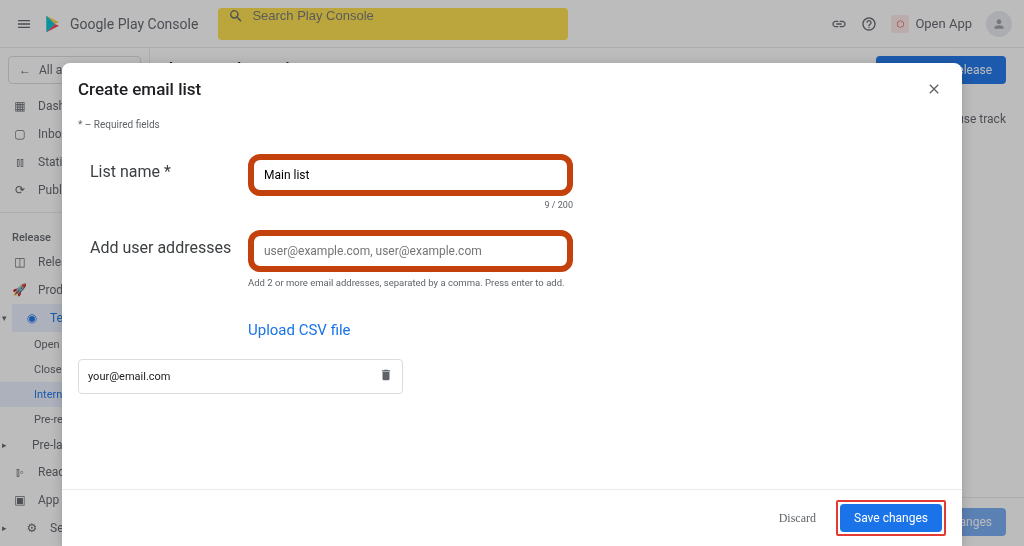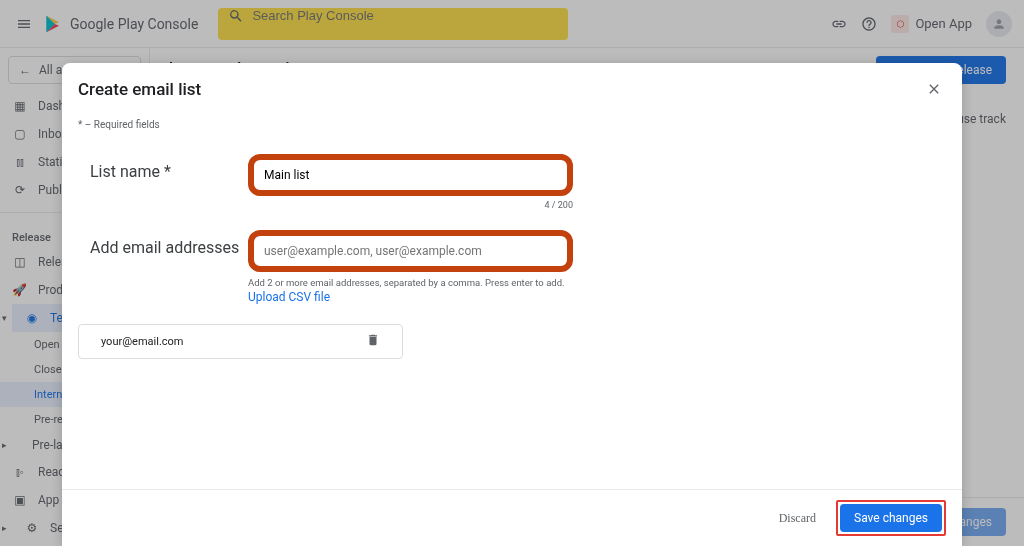--- a/index.html
+++ b/index.html
@@ -48,22 +48,22 @@
     .modal-title { font-size: 17px; font-weight: 500; color: #202124; }
     .close-btn { width: 24px; height: 24px; display: flex; align-items: center; justify-content: center; color: #5f6368; cursor: pointer; font-size: 16px; }
     .modal-body { padding: 4px 16px; flex: 1; overflow-y: auto; }
     .req-note { font-size: 10px; color: #5f6368; margin-bottom: 24px; }
     .form-row { display: flex; margin-bottom: 20px; }
     .form-label { width: 158px; font-size: 16px; color: #3c4043; padding-top: 8px; margin-left: 12px; }
     .form-field { flex: 0 0 325px; }
     .text-input { width: 100%; padding: 8px 10px; border: 6px solid #c2410c; border-radius: 12px; font-size: 12px; font-family: inherit; outline: none; }
     .counter { font-size: 9px; color: #5f6368; text-align: right; margin-top: 4px; }
     .helper { font-size: 9.5px; color: #5f6368; margin-top: 5px; }
-    .link-btn { color: #1a73e8; font-size: 12px; cursor: pointer; margin-top: 2px; display: inline-block; text-align: center; }
-    .email-row { display: flex; align-items: center; justify-content: space-between; border: 1px solid #dadce0; border-radius: 4px; padding: 8px 22px; font-size: 11px; }
+    .link-btn { color: #1a73e8; font-size: 15px; cursor: pointer; margin-top: 33px; display: inline-block; text-align: center; }
+    .email-row { display: flex; align-items: center; justify-content: space-between; border: 1px solid #dadce0; border-radius: 4px; padding: 8px 9px; font-size: 11px; }
     .trash-icon { color: #5f6368; cursor: pointer; }
     .modal-footer { padding: 10px 16px; display: flex; justify-content: flex-end; align-items: center; gap: 10px; border-top: 1px solid #e8eaed; }
     .text-btn { background: none; border: none; color: #5f6368; font-size: 12px; cursor: pointer; padding: 6px 10px; font-family: Liberation Serif, serif; }
     .highlight-box { border: 2px solid #e53935; padding: 2px; border-radius: 2px; }
     
     .svg-icon { width: 16px; height: 16px; fill: currentColor; }
   </style>
 </head>
 <body>
 
@@ -196,26 +196,26 @@
         </svg>
     </div>
   </div>
   <div class="modal-body">
     <div class="req-note">* – Required fields</div>
 
     <div class="form-row">
       <div class="form-label">List name  *</div>
       <div class="form-field">
         <input class="text-input" type="text" value="Main list" style="">
-        <div class="counter">4 / 200</div>
+        <div class="counter">9 / 200</div>
       </div>
     </div>
 
     <div class="form-row">
-      <div class="form-label">Add email addresses</div>
+      <div class="form-label">Add user addresses</div>
       <div class="form-field">
         <input class="text-input" type="text" placeholder="user@example.com, user@example.com" style="">
         <div class="helper">Add 2 or more email addresses, separated by a comma. Press enter to add.</div>
         <span class="link-btn">Upload CSV file</span>
       </div>
     </div>
 
     <div class="form-row">
       <div class="form-field">
         <div class="email-row">

